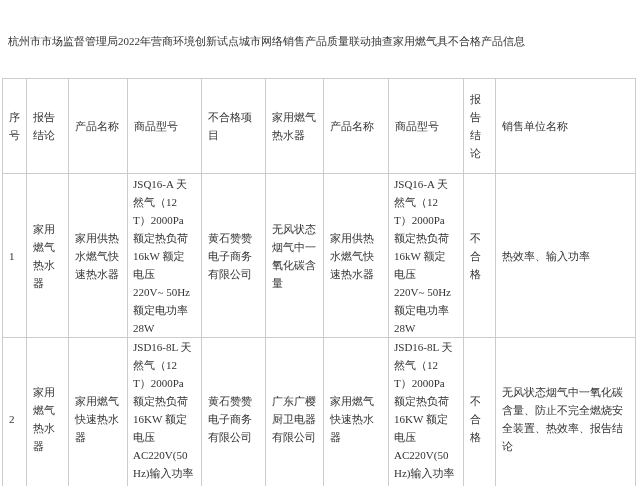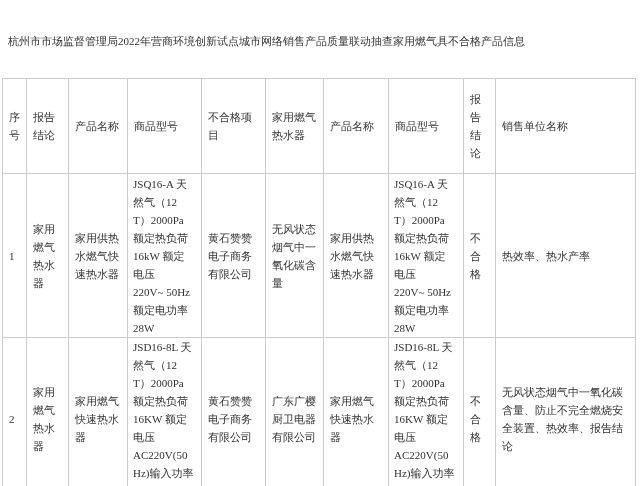--- a/index.html
+++ b/index.html
@@ -104,21 +104,21 @@
       <td class="model-cell">JSQ16-A 天
 然气（12
 T）2000Pa
 额定热负荷
 16kW 额定
 电压
 220V~ 50Hz
 额定电功率
 28W</td>
       <td>不合格</td>
-      <td>热效率、热水产率</td>
+      <td>热效率、输入功率</td>
     </tr>
 
     <tr class="data-row-2">
       <td>2</td>
       <td>家用燃气热水器</td>
       <td>家用燃气快速热水器</td>
       <td class="model-cell">JSD16-8L 天
 然气（12
 T）2000Pa
 额定热负荷

